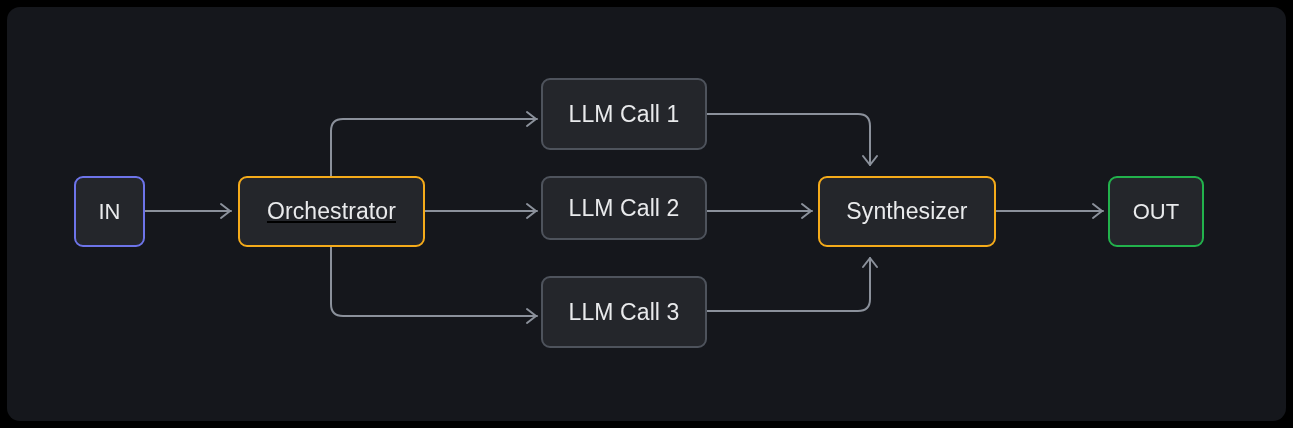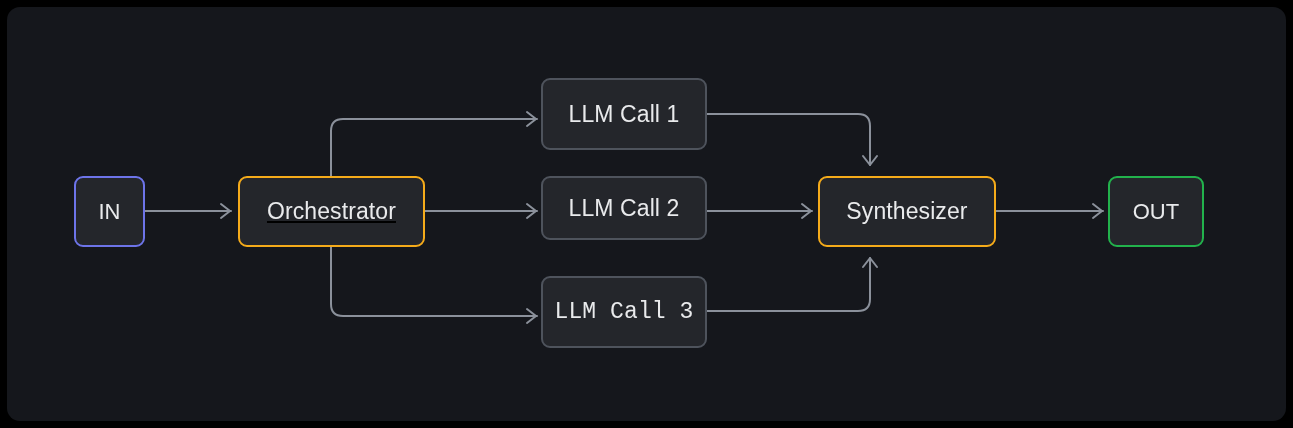--- a/index.html
+++ b/index.html
@@ -115,21 +115,21 @@
   </div>
 
   <div class="node accent-gray" style="left:534px; top:71px; width:166px; height:72px;">
     <span class="label">LLM Call 1</span>
   </div>
 
   <div class="node accent-gray" style="left:534px; top:169px; width:166px; height:64px;">
     <span class="label">LLM Call 2</span>
   </div>
 
-  <div class="node accent-gray" style="left:534px; top:269px; width:166px; height:72px;font-family:Liberation Mono, monospace;">
+  <div class="node accent-gray" style="left:534px; top:269px; width:166px; height:72px;">
     <span class="label">LLM Call 3</span>
   </div>
 
   <div class="node accent-amber" style="left:811px; top:169px; width:178px; height:71px;">
     <span class="label">Synthesizer</span>
   </div>
 
   <div class="node terminal accent-green" style="left:1101px; top:169px; width:96px; height:71px;">
     <span class="label">OUT</span>
   </div>

